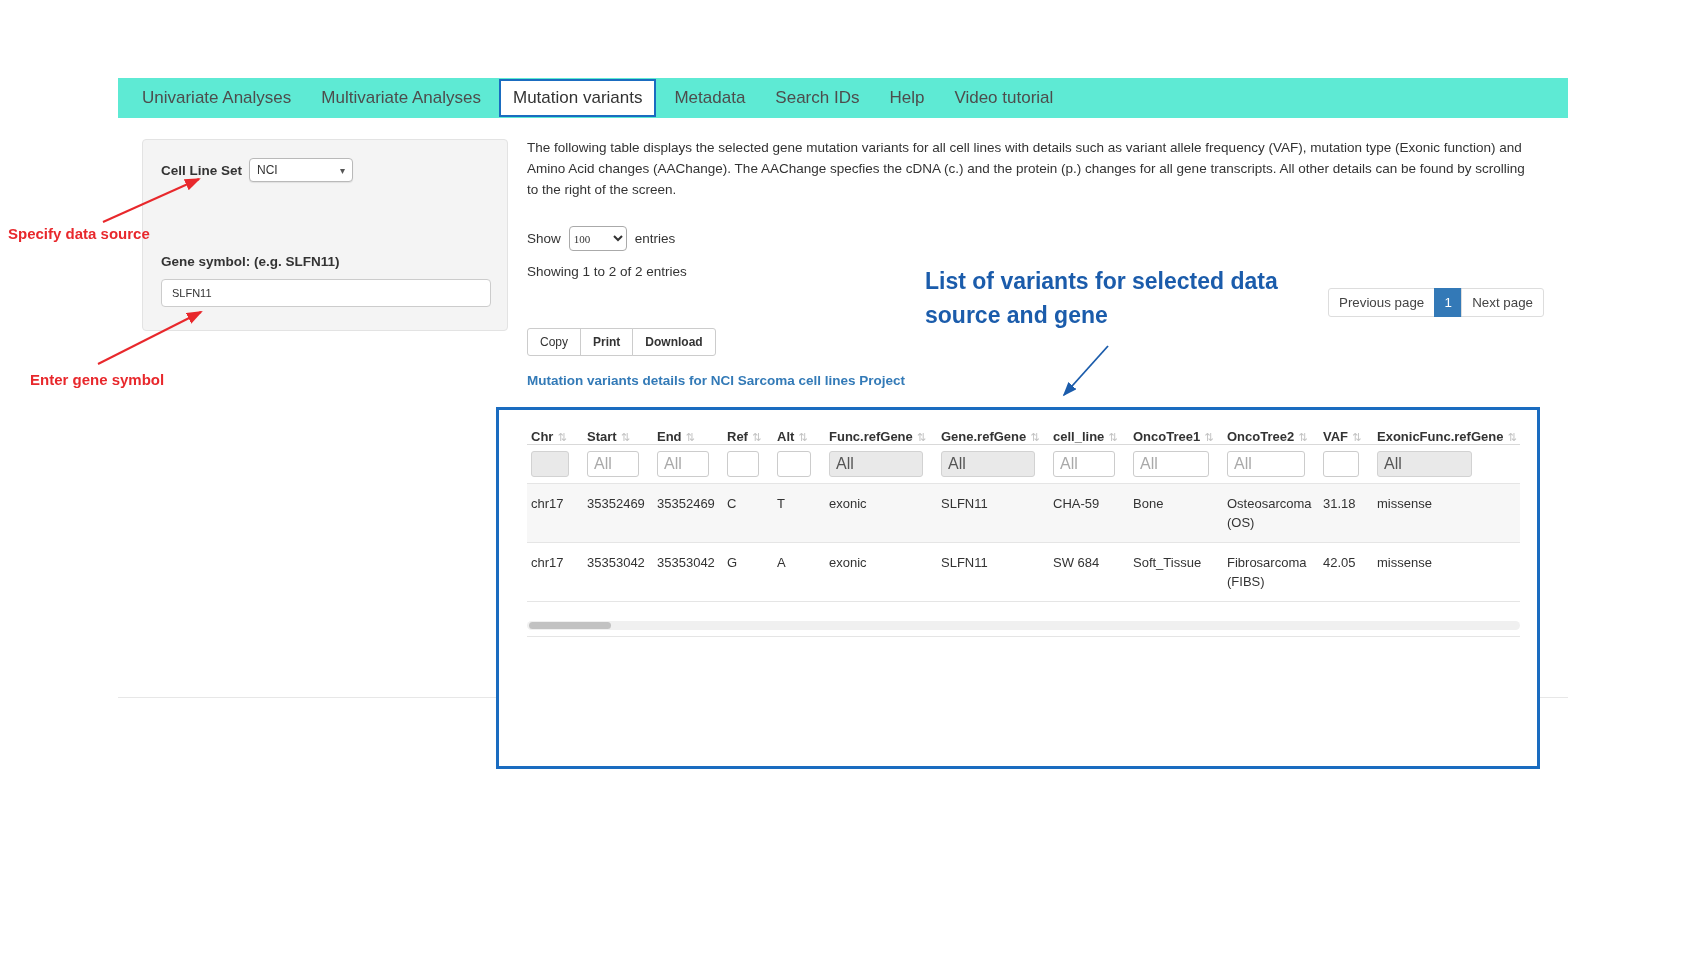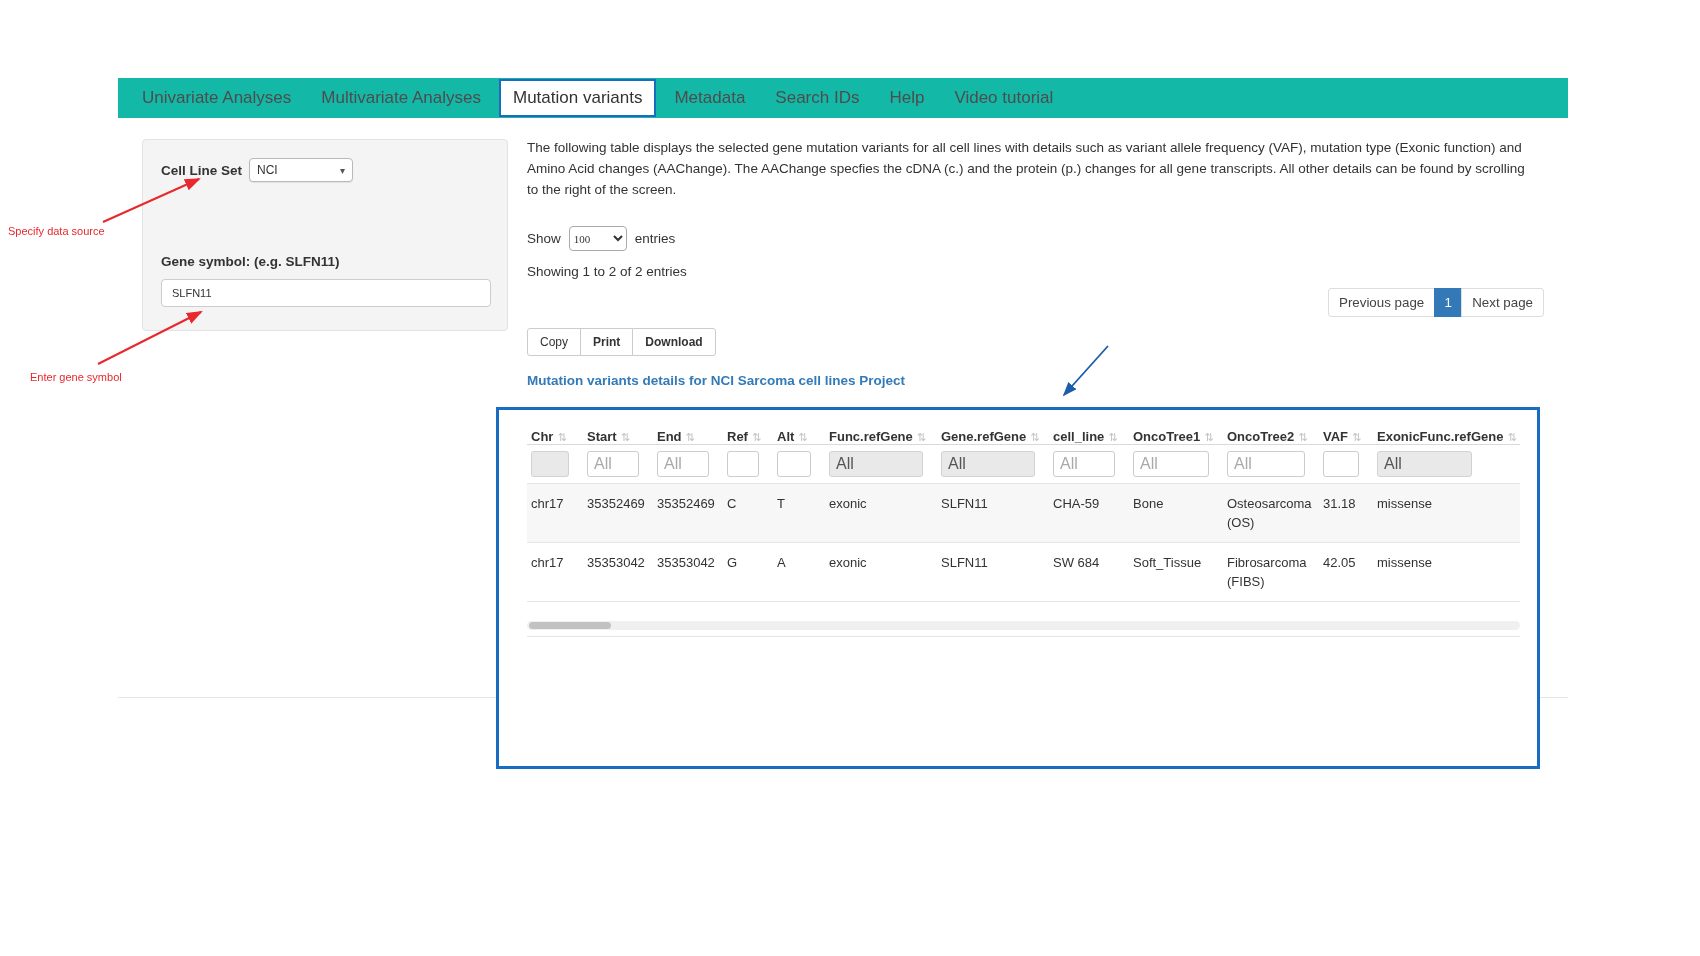--- a/index.html
+++ b/index.html
@@ -1,40 +1,40 @@
 <!DOCTYPE html>
 <html style="--accent_blue: #1a6cc0; --link_blue: #337ab7; --annotation_red: #e8282c; --annotation_blue: #1b5cab; --pagination_active_bg: #3379b7;"><head>
 <meta charset="utf-8">
 <style>
   * { margin:0; padding:0; box-sizing:border-box; }
   html,body { background:#fff; }
   body { font-family:"Liberation Sans","DejaVu Sans",sans-serif; color:#333; }
   .page { position:relative; width:1700px; height:956px; background:#fff; overflow:hidden; }
 
   
-  .navbar { position:absolute; left:118px; top:78px; width:1450px; height:40px; background:#14b8a6; }
+  .navbar { position:absolute; left:118px; top:78px; width:1450px; height:40px; background:#5eead4; }
   .nav-tabs { display:flex; align-items:center; height:100%; padding-left:24px; gap:30px; }
   .nav-tab { font-size:17px; color:#4d4d4d; cursor:pointer; white-space:nowrap; }
   .nav-tab.active { border:2px solid var(--accent_blue); background:#fff; padding:7px 12px; margin:0 -12px; color:#333; }
 
   
   .side-panel { position:absolute; left:142px; top:139px; width:366px; height:192px; background:#f4f4f4;
                 border:1px solid #e3e3e3; border-radius:4px; padding:18px; }
   .cls-row { display:flex; align-items:center; gap:7px; }
   .bold-label { font-weight:bold; font-size:13.5px; color:#333; }
   .fake-select { width:104px; height:24px; background:#fff; border:1px solid #b9b9b9; border-radius:4px;
                  display:flex; align-items:center; justify-content:space-between; padding:0 7px; font-size:12px;
                  cursor:pointer; box-shadow:0 1px 1px rgba(0,0,0,0.08); }
   .caret { font-size:10px; color:#555; }
   .gene-label { margin-top:72px; }
   .gene-input { margin-top:10px; width:330px; height:28px; border:1px solid #ccc; border-radius:4px;
                 padding:0 10px; font-size:11px; color:#333; background:#fff; font-family:inherit; }
 
   
-  .red-note { position:absolute; color:var(--annotation_red); font-size:11px; font-weight:normal; }
+  .red-note { position:absolute; color:var(--annotation_red); font-size:15px; font-weight:bold; }
   .note-specify { left:8px; top:225px; }
   .note-gene { left:30px; top:371px; }
   .blue-note { position:absolute; left:925px; top:264px; width:400px; color:var(--annotation_blue);
                font-size:23px; font-weight:bold; line-height:34px; }
   .arrows { position:absolute; left:0; top:0; pointer-events:none; }
   .red-stroke { stroke:var(--annotation_red); }
   .red-fill { fill:var(--annotation_red); }
   .blue-stroke { stroke:var(--annotation_blue); }
   .blue-fill { fill:var(--annotation_blue); }
 
@@ -111,20 +111,21 @@
         <span>NCI</span>
         <span class="caret">▾</span>
       </div>
     </div>
     <div class="bold-label gene-label">Gene symbol: (e.g. SLFN11)</div>
     <input class="gene-input" type="text" value="SLFN11" style="">
   </div>
 
   <div class="red-note note-specify">Specify data source</div>
   <div class="red-note note-gene">Enter gene symbol</div>
+  <div class="blue-note">List of variants for selected data source and gene</div>
 
   <p class="description">The following table displays the selected gene mutation variants for all cell lines with details such as variant allele frequency (VAF), mutation type (Exonic function) and Amino Acid changes (AAChange). The AAChange specfies the cDNA (c.) and the protein (p.) changes for all gene transcripts. All other details can be found by scrolling to the right of the screen.</p>
 
   <div class="show-row">
     <span>Show</span>
     <select class="entries-select">
       <option>100</option>
     </select>
     <span>entries</span>
   </div>

